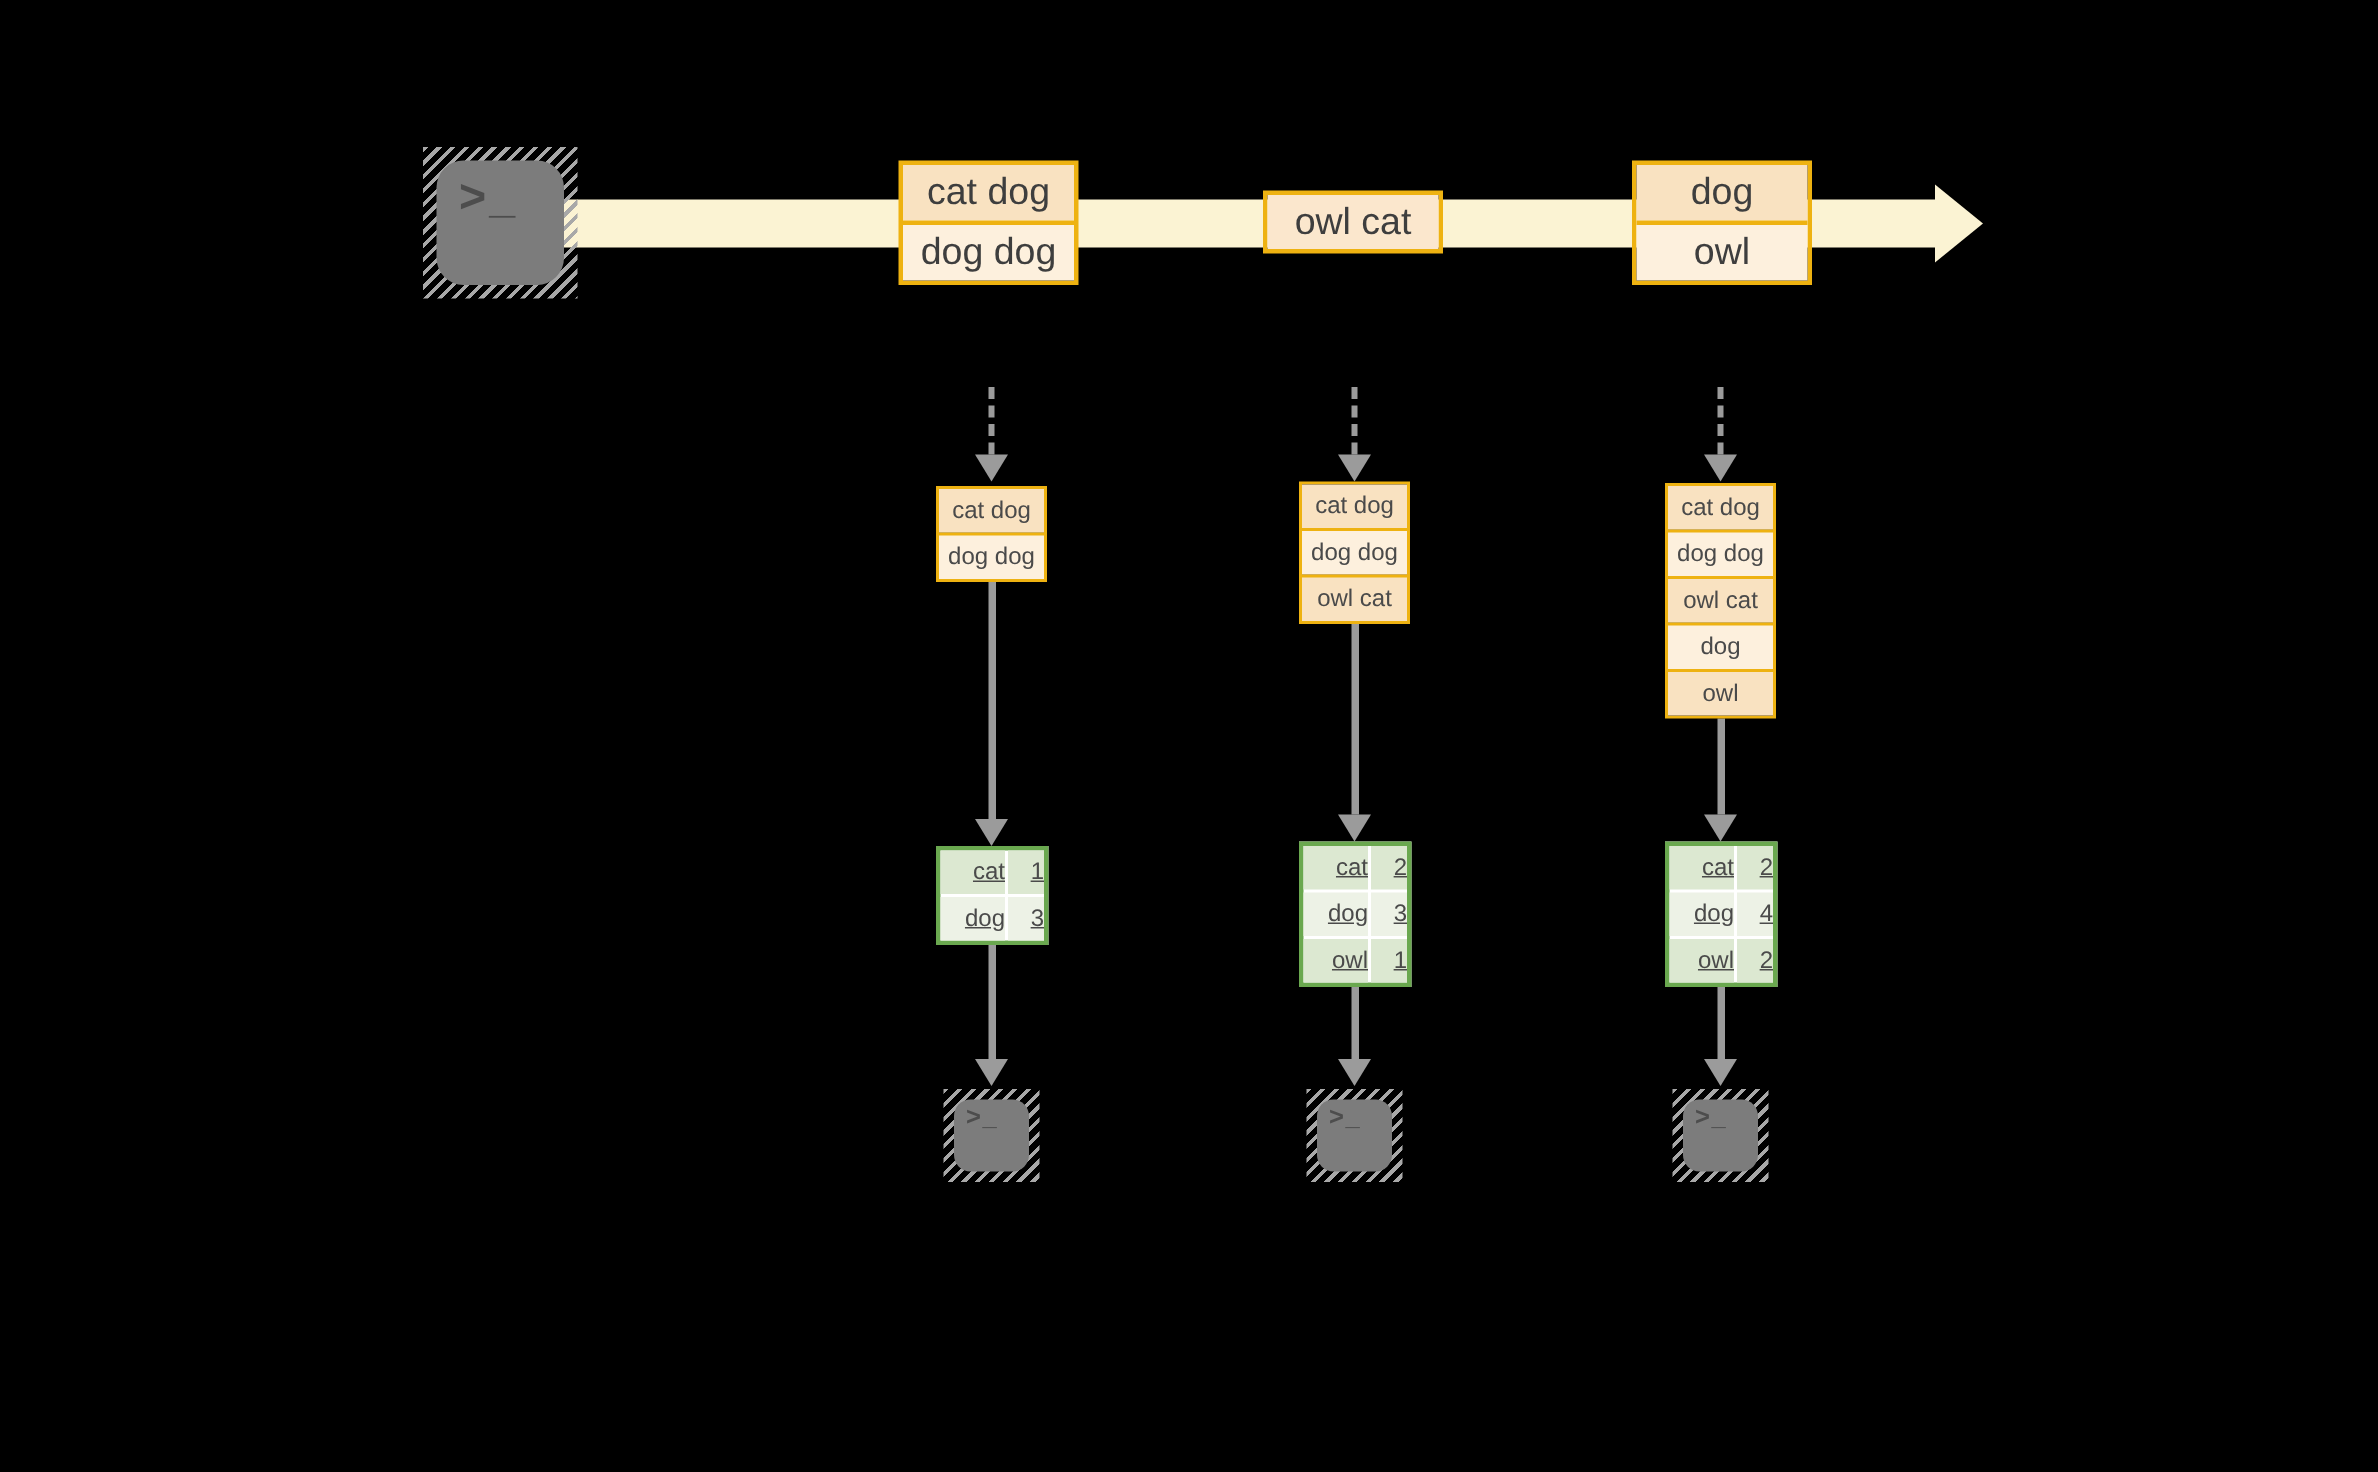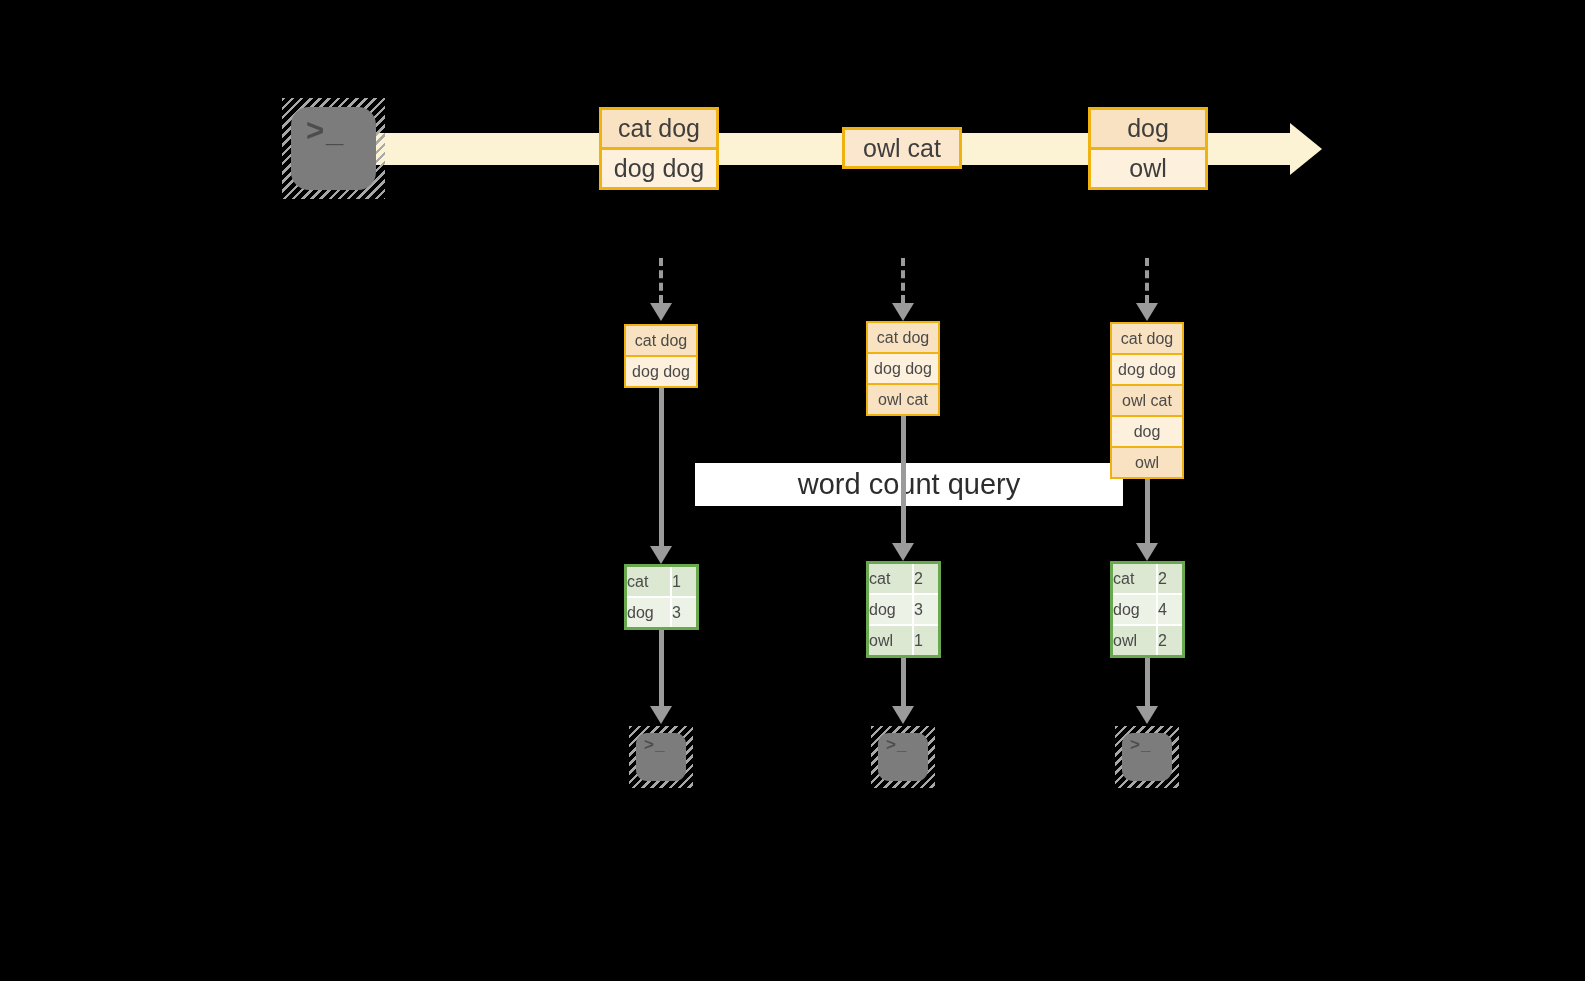--- a/index.html
+++ b/index.html
@@ -39,21 +39,21 @@
   .stcell{height:29px;line-height:29px;text-align:center;font-size:16px;color:#4a4a4a;}
   .stcell + .stcell{border-top:2px solid #eeb211;}
 
   
   .query-label{position:absolute;left:695px;top:463px;width:428px;height:43px;line-height:43px;
                background:#fff;color:#2d2d2d;font-size:29px;text-align:center;z-index:1;}
 
   
   .count-table{position:absolute;border:3px solid #6aa84f;background:#fff;display:grid;
                grid-template-columns:43px 24px;gap:2px;z-index:3;}
-  .gcell{height:29px;line-height:29px;text-align:left;font-size:16px;color:#4a4a4a;}
+  .gcell{height:29px;line-height:29px;text-align:right;font-size:16px;color:#4a4a4a;text-decoration:underline;}
 </style>
 </head>
 <body>
 
 <div class="canvas">
 
   <div class="band"></div>
   <div class="band-head"></div>
 
   <div class="terminal term-src" style="left:282px;top:98px;width:103px;height:101px;">
@@ -91,21 +91,20 @@
       <div class="stcell" style="background: rgb(249, 226, 193);">owl cat</div>
     </div>
   <div class="state-box" id="state2" style="left:1110px;top:322px;">
       <div class="stcell" style="background: rgb(249, 226, 193);">cat dog</div>
       <div class="stcell" style="background: rgb(253, 240, 221);">dog dog</div>
       <div class="stcell" style="background: rgb(249, 226, 193);">owl cat</div>
       <div class="stcell" style="background: rgb(253, 240, 221);">dog</div>
       <div class="stcell" style="background: rgb(249, 226, 193);">owl</div>
     </div>
 
-  <div class="query-label">word count query</div>
 
   <div class="flow-line" style="left:659px;top:388px;height:158px;"></div>
   <div class="arrow-head" style="left:650px;top:546px;"></div>
   <div class="flow-line" style="left:901px;top:416px;height:127px;"></div>
   <div class="arrow-head" style="left:892px;top:543px;"></div>
   <div class="flow-line" style="left:1145px;top:479px;height:64px;"></div>
   <div class="arrow-head" style="left:1136px;top:543px;"></div>
 
   <div class="count-table" id="table0" style="left:624px;top:564px;">
       <div class="gcell" style="background: rgb(220, 232, 209);">cat</div>

